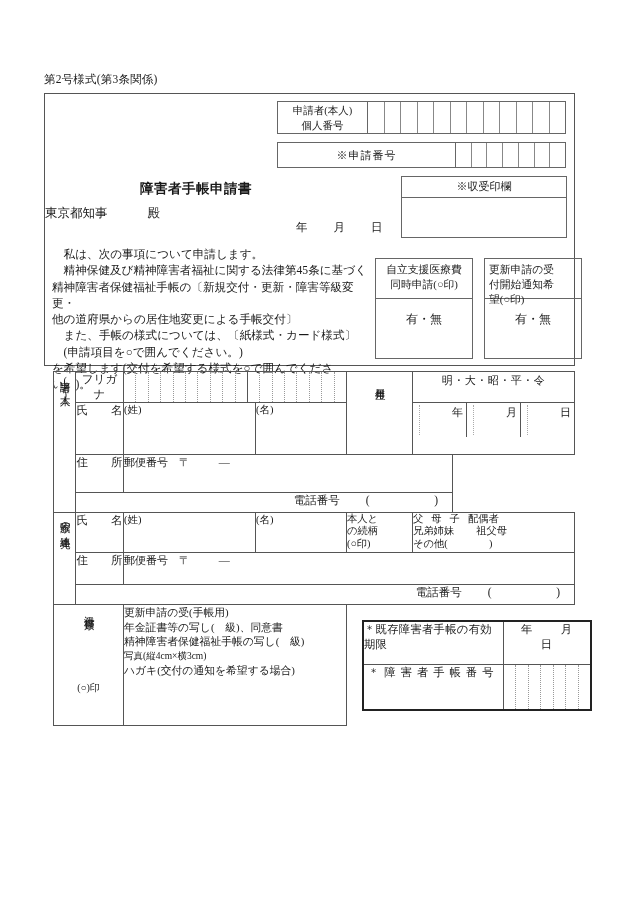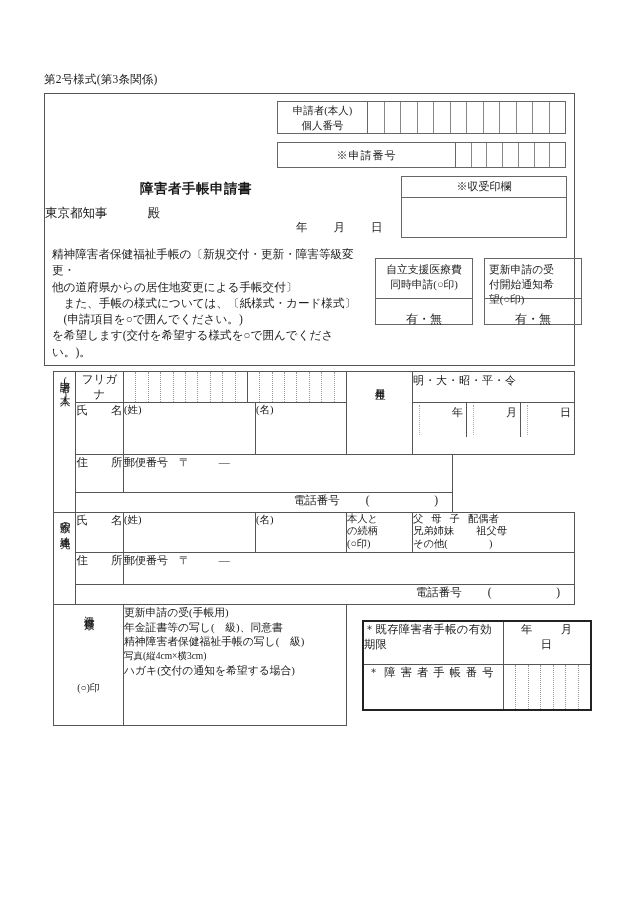--- a/index.html
+++ b/index.html
@@ -157,21 +157,21 @@
   }
   .body-text p { margin: 0; }
   .ind1 { text-indent: 1em; }
 
   
   .optbox {
     position: absolute;
     border: 1px solid #666;
     box-sizing: border-box;
     width: 98px;
-    height: 67px;
+    height: 101px;
     top: 258px;
   }
   .optbox.b1 { left: 375px; }
   .optbox.b2 { left: 484px; }
   .optbox .head {
     border-bottom: 1px solid #666;
     font-size: 10.8px;
     line-height: 15px;
     text-align: center;
     padding: 3px 2px 3px 2px;
@@ -239,20 +239,21 @@
 
   .sub { font-size: 10.5px; }
   .tel-row {
     text-align: right;
     font-size: 11.5px;
     padding-right: 28px;
   }
   .tel-row .paren { margin-left: 26px; letter-spacing: 14px; }
 
   .era-head {
+    text-align: center;
     font-size: 11px;
     letter-spacing: 0.5px;
     border-bottom: 1px solid #555;
     height: 17px;
     line-height: 16px;
   }
   .ymd-cells { display: flex; height: 34px; }
   .ymd-cells .c {
     flex: 1;
     border-right: 1px solid #555;
@@ -361,20 +362,22 @@
   </div>
   <div class="date-line">
     <span>年</span><span>月</span><span>日</span>
   </div>
 
   <div class="stamp-box">
     <div class="stamp-head">※収受印欄</div>
   </div>
 
   <div class="body-text">
+    <p class="ind1">私は、次の事項について申請します。</p>
+    <p class="ind1">精神保健及び精神障害者福祉に関する法律第45条に基づく</p>
     <p>精神障害者保健福祉手帳の〔新規交付・更新・障害等級変更・</p>
     <p>他の道府県からの居住地変更による手帳交付〕</p>
     <p class="ind1">また、手帳の様式については、〔紙様式・カード様式〕</p>
     <p class="ind1">(申請項目を○で囲んでください。)</p>
     <p>を希望します(交付を希望する様式を○で囲んでください。)。</p>
   </div>
 
   <div class="optbox b1">
     <div class="head">
       <div>自立支援医療費</div>

